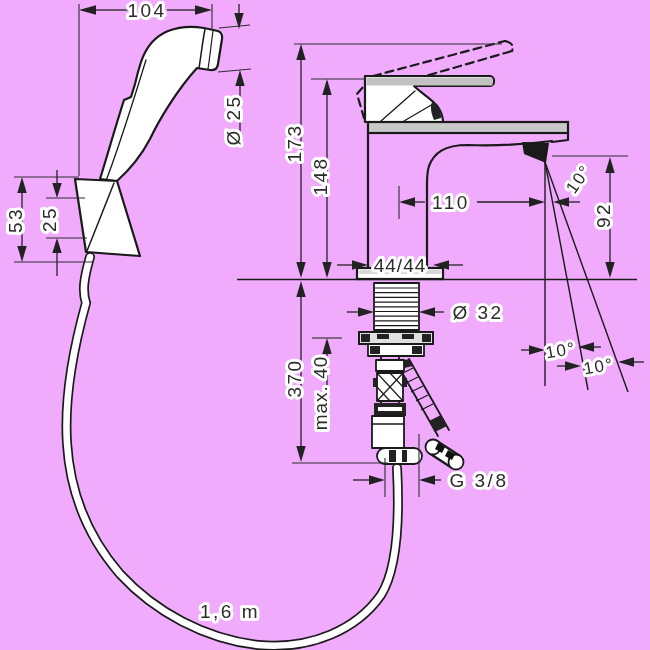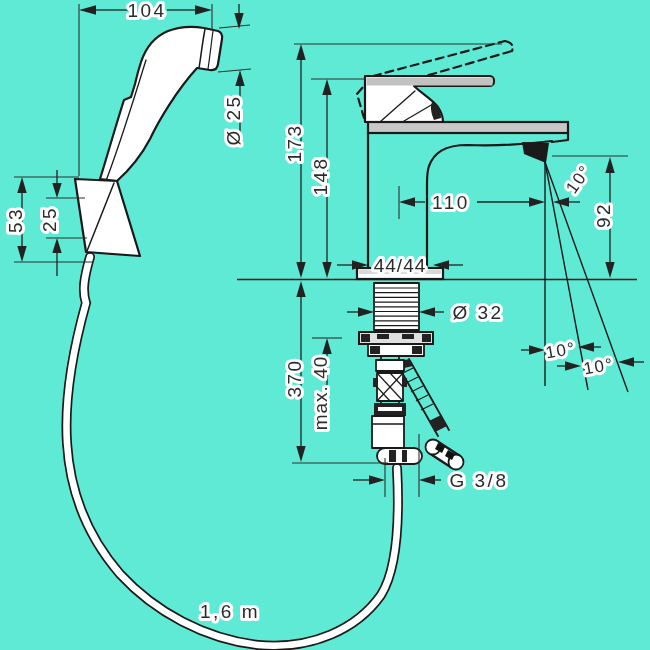--- a/index.html
+++ b/index.html
@@ -1,16 +1,16 @@
 <!DOCTYPE html>
 <html><head>
 <meta charset="utf-8">
 <style>
   html,body{margin:0;padding:0;background:#ffffff;}
-  .stage{width:650px;height:650px;position:relative;background:#5eead4;overflow:hidden;}
+  .stage{width:650px;height:650px;position:relative;background:#f0abfc;overflow:hidden;}
   svg{display:block;}
   .dim{font-family:"Liberation Sans",sans-serif;font-size:19px;fill:#2b2b2b;
        letter-spacing:2.5px;stroke:#ffffff;stroke-width:6px;paint-order:stroke;
        stroke-linejoin:round;font-weight:400;}
   .dim-sm{font-size:17px;letter-spacing:1.5px;}
   .dim-tight{letter-spacing:1px;}
   .ln{stroke:#1a1a1a;fill:none;stroke-linejoin:round;stroke-linecap:round;}
   .thick{stroke-width:2.2px;}
   .med{stroke-width:1.8px;}
   .thin{stroke-width:1.3px;}

